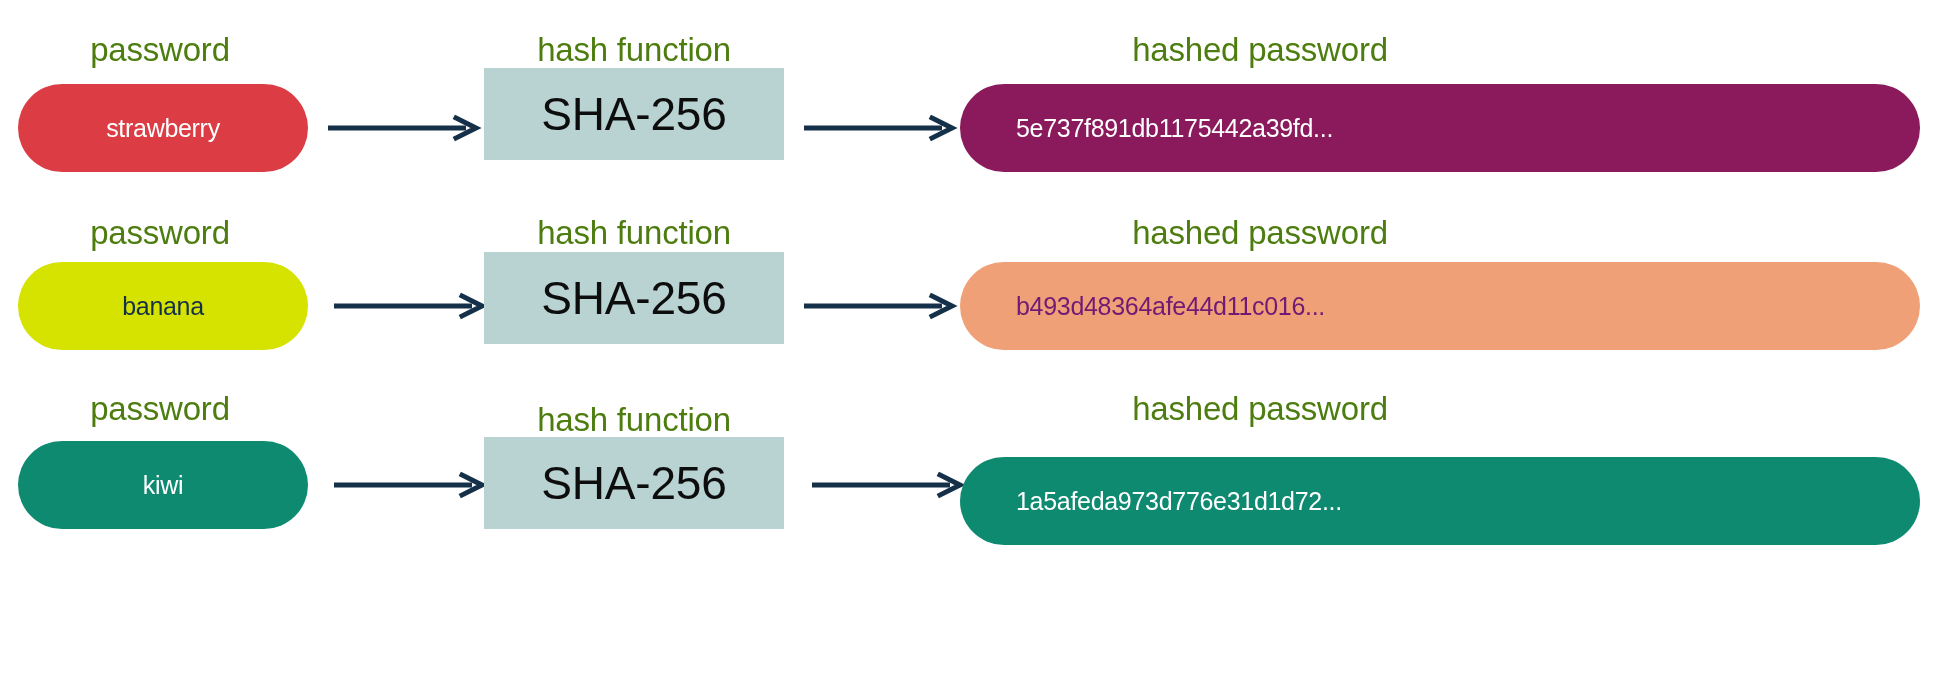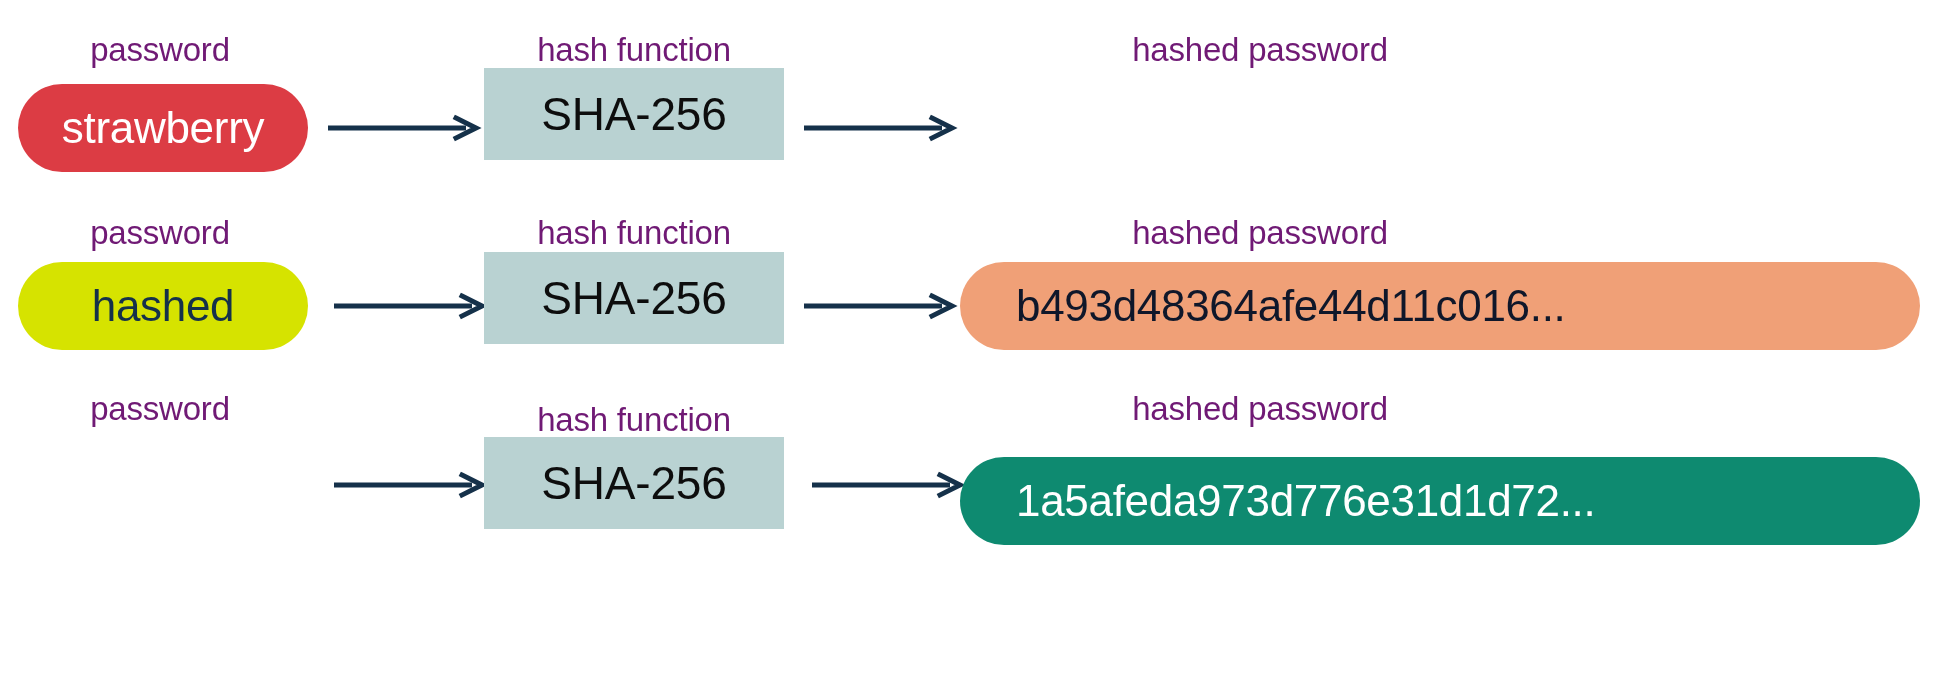--- a/index.html
+++ b/index.html
@@ -18,35 +18,35 @@
     height: 691px;
     background: #ffffff;
     overflow: hidden;
   }
 
   
   .col-label {
     position: absolute;
     font-size: 33px;
     font-weight: 400;
-    color: #701a75;
+    color: #4d7c0f;
     letter-spacing: -0.2px;
     white-space: nowrap;
     text-align: center;
     transform: translateX(-50%);
     line-height: 1;
   }
 
   
   .capsule {
     position: absolute;
     display: flex;
     align-items: center;
     border-radius: 9999px;
-    font-size: 44px;
+    font-size: 25px;
     letter-spacing: -0.3px;
     line-height: 1;
     box-sizing: border-box;
   }
   .capsule.center  { justify-content: center; }
   .capsule.left-pad{ justify-content: flex-start; }
 
   
   .hashbox {
     position: absolute;
@@ -96,26 +96,30 @@
 
   <div class="arrow" style="left:804px; top:116px; width:152px;">
     <svg width="152" height="24" viewBox="0 0 152 24">
       <path d="M0 12 H138" stroke="#15314a" stroke-width="5" fill="none"></path>
       <path d="M128 2 L148 12 L128 22" stroke="#15314a" stroke-width="5" fill="none" stroke-linecap="square" stroke-linejoin="miter"></path>
     </svg>
   </div>
 
   <div class="col-label" style="left:1260px; top:33px;">hashed password</div>
 
+  <div class="capsule left-pad" style="left:960px; top:84px; width:960px; height:88px;
+              background:#8a1a5c; color:#ffffff; padding-left:56px;">
+    <span>5e737f891db1175442a39fd...</span>
+  </div>
 
   <div class="col-label" style="left:160px; top:216px;">password</div>
 
   <div class="capsule center" style="left:18px; top:262px; width:290px; height:88px;
               background:#d6e300; color:#15314a;">
-    <span>hashed</span>
+    <span>banana</span>
   </div>
 
   <div class="arrow" style="left:334px; top:294px; width:152px;">
     <svg width="152" height="24" viewBox="0 0 152 24">
       <path d="M0 12 H138" stroke="#15314a" stroke-width="5" fill="none"></path>
       <path d="M128 2 L148 12 L128 22" stroke="#15314a" stroke-width="5" fill="none" stroke-linecap="square" stroke-linejoin="miter"></path>
     </svg>
   </div>
 
   <div class="col-label" style="left:634px; top:216px;">hash function</div>
@@ -127,26 +131,30 @@
   <div class="arrow" style="left:804px; top:294px; width:152px;">
     <svg width="152" height="24" viewBox="0 0 152 24">
       <path d="M0 12 H138" stroke="#15314a" stroke-width="5" fill="none"></path>
       <path d="M128 2 L148 12 L128 22" stroke="#15314a" stroke-width="5" fill="none" stroke-linecap="square" stroke-linejoin="miter"></path>
     </svg>
   </div>
 
   <div class="col-label" style="left:1260px; top:216px;">hashed password</div>
 
   <div class="capsule left-pad" style="left:960px; top:262px; width:960px; height:88px;
-              background:#f0a077; color:#0f172a; padding-left:56px;">
+              background:#f0a077; color:#701a75; padding-left:56px;">
     <span>b493d48364afe44d11c016...</span>
   </div>
 
   <div class="col-label" style="left:160px; top:392px;">password</div>
 
+  <div class="capsule center" style="left:18px; top:441px; width:290px; height:88px;
+              background:#0e8a70; color:#ffffff;">
+    <span>kiwi</span>
+  </div>
 
   <div class="arrow" style="left:334px; top:473px; width:152px;">
     <svg width="152" height="24" viewBox="0 0 152 24">
       <path d="M0 12 H138" stroke="#15314a" stroke-width="5" fill="none"></path>
       <path d="M128 2 L148 12 L128 22" stroke="#15314a" stroke-width="5" fill="none" stroke-linecap="square" stroke-linejoin="miter"></path>
     </svg>
   </div>
 
   <div class="col-label" style="left:634px; top:403px;">hash function</div>
 

